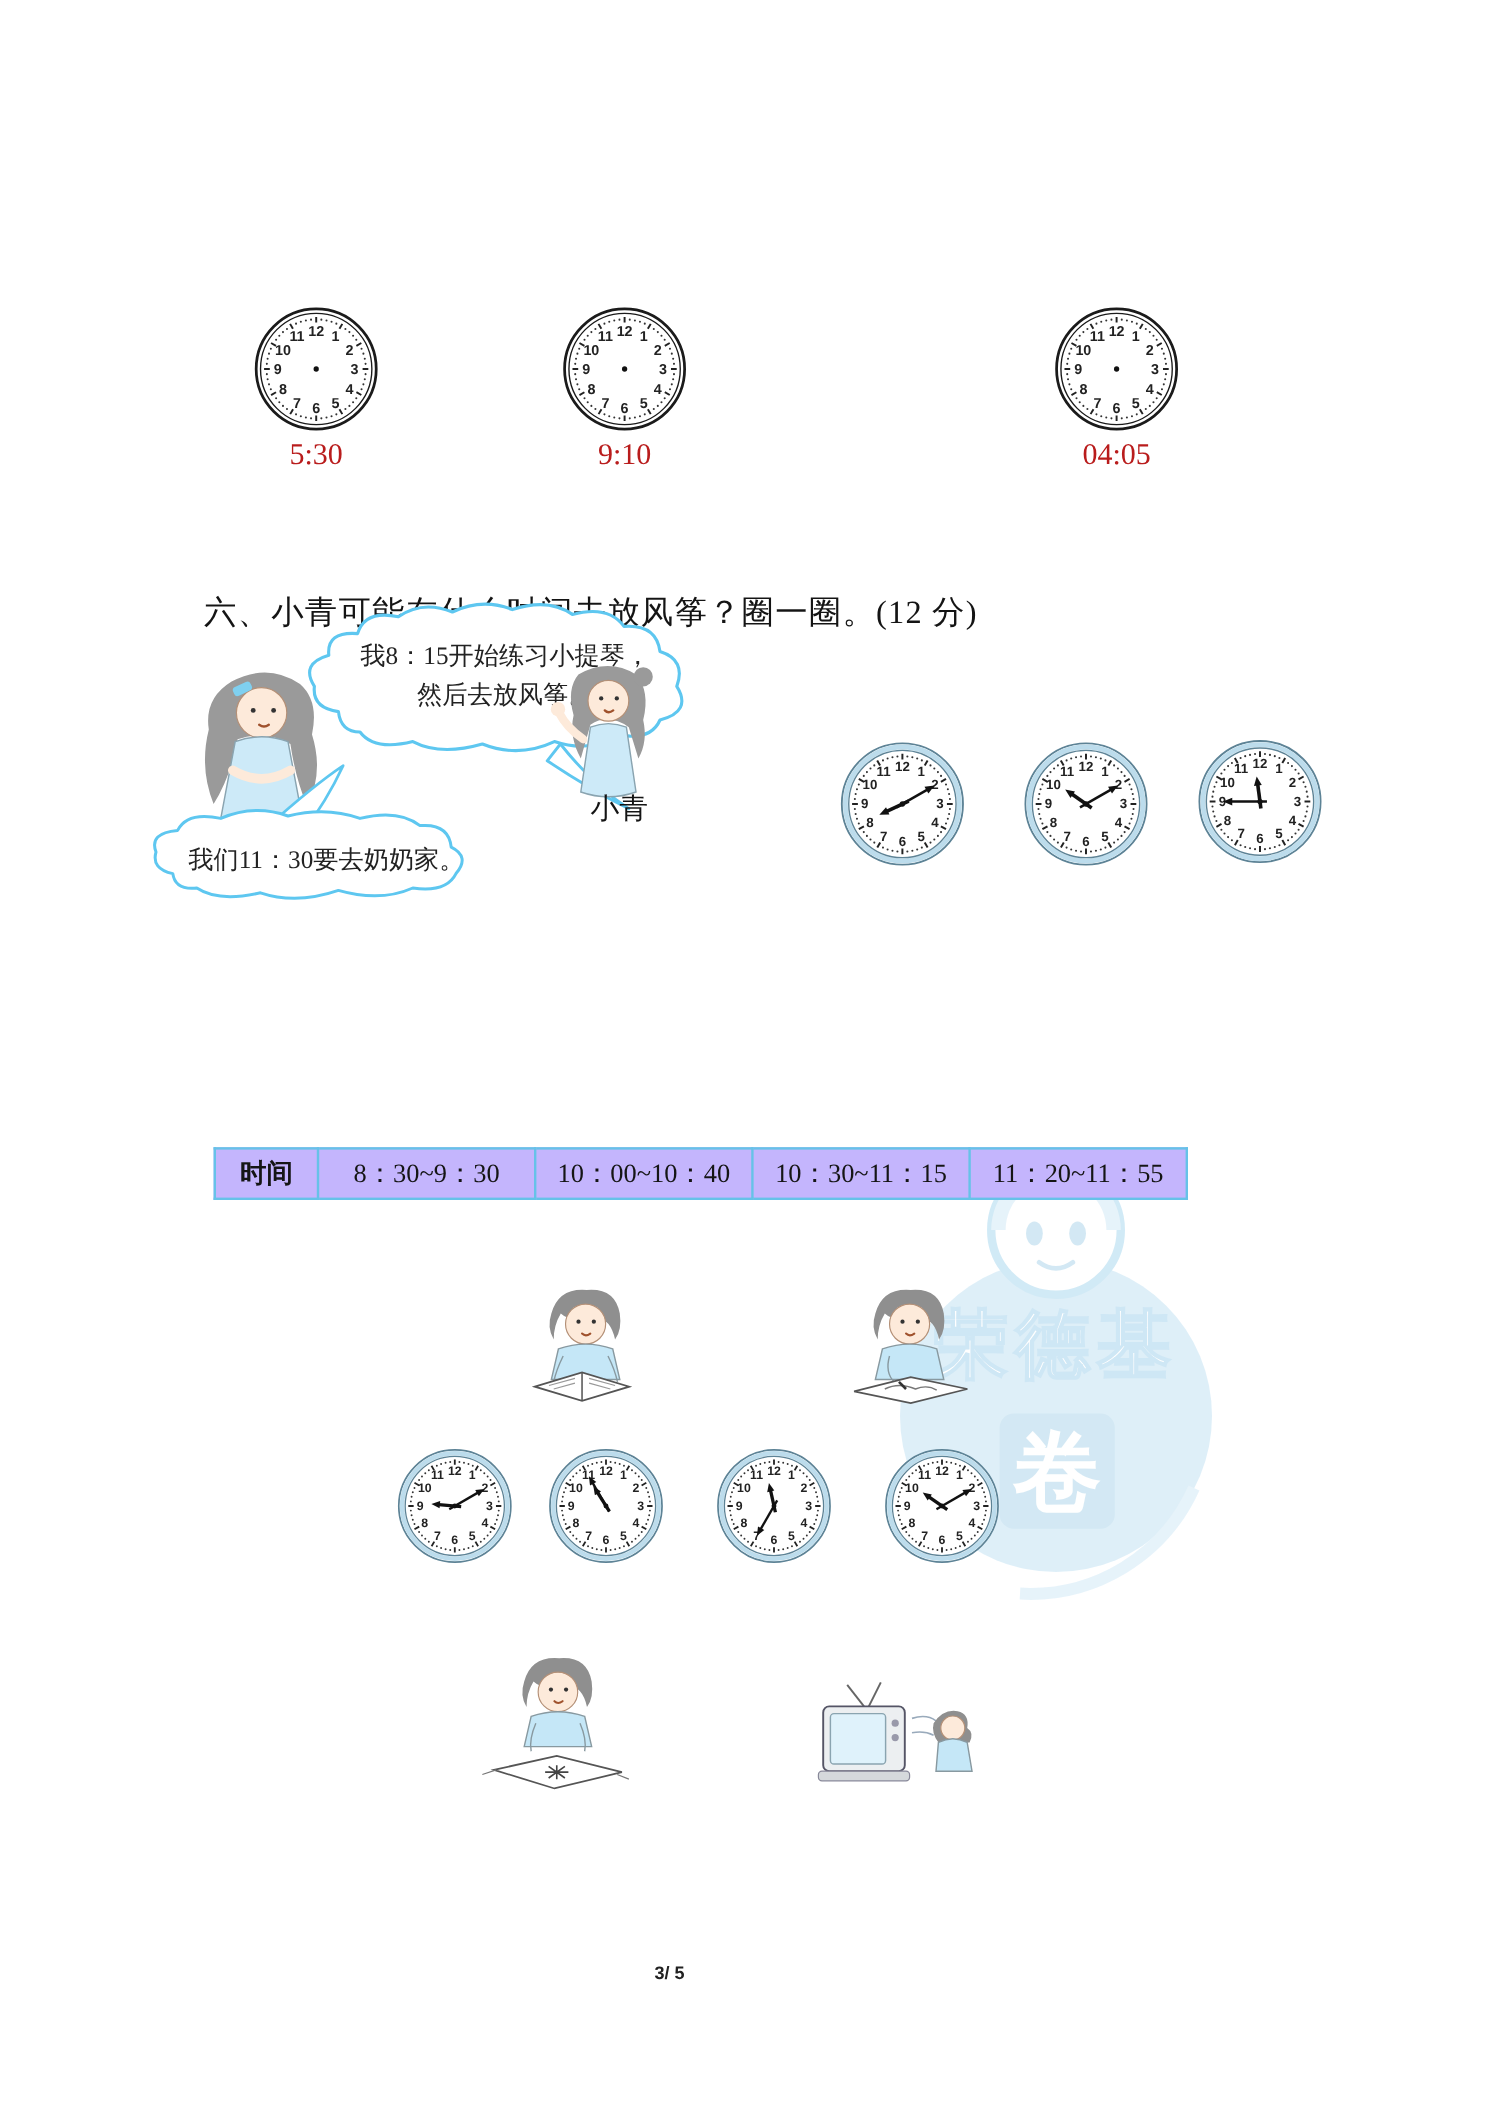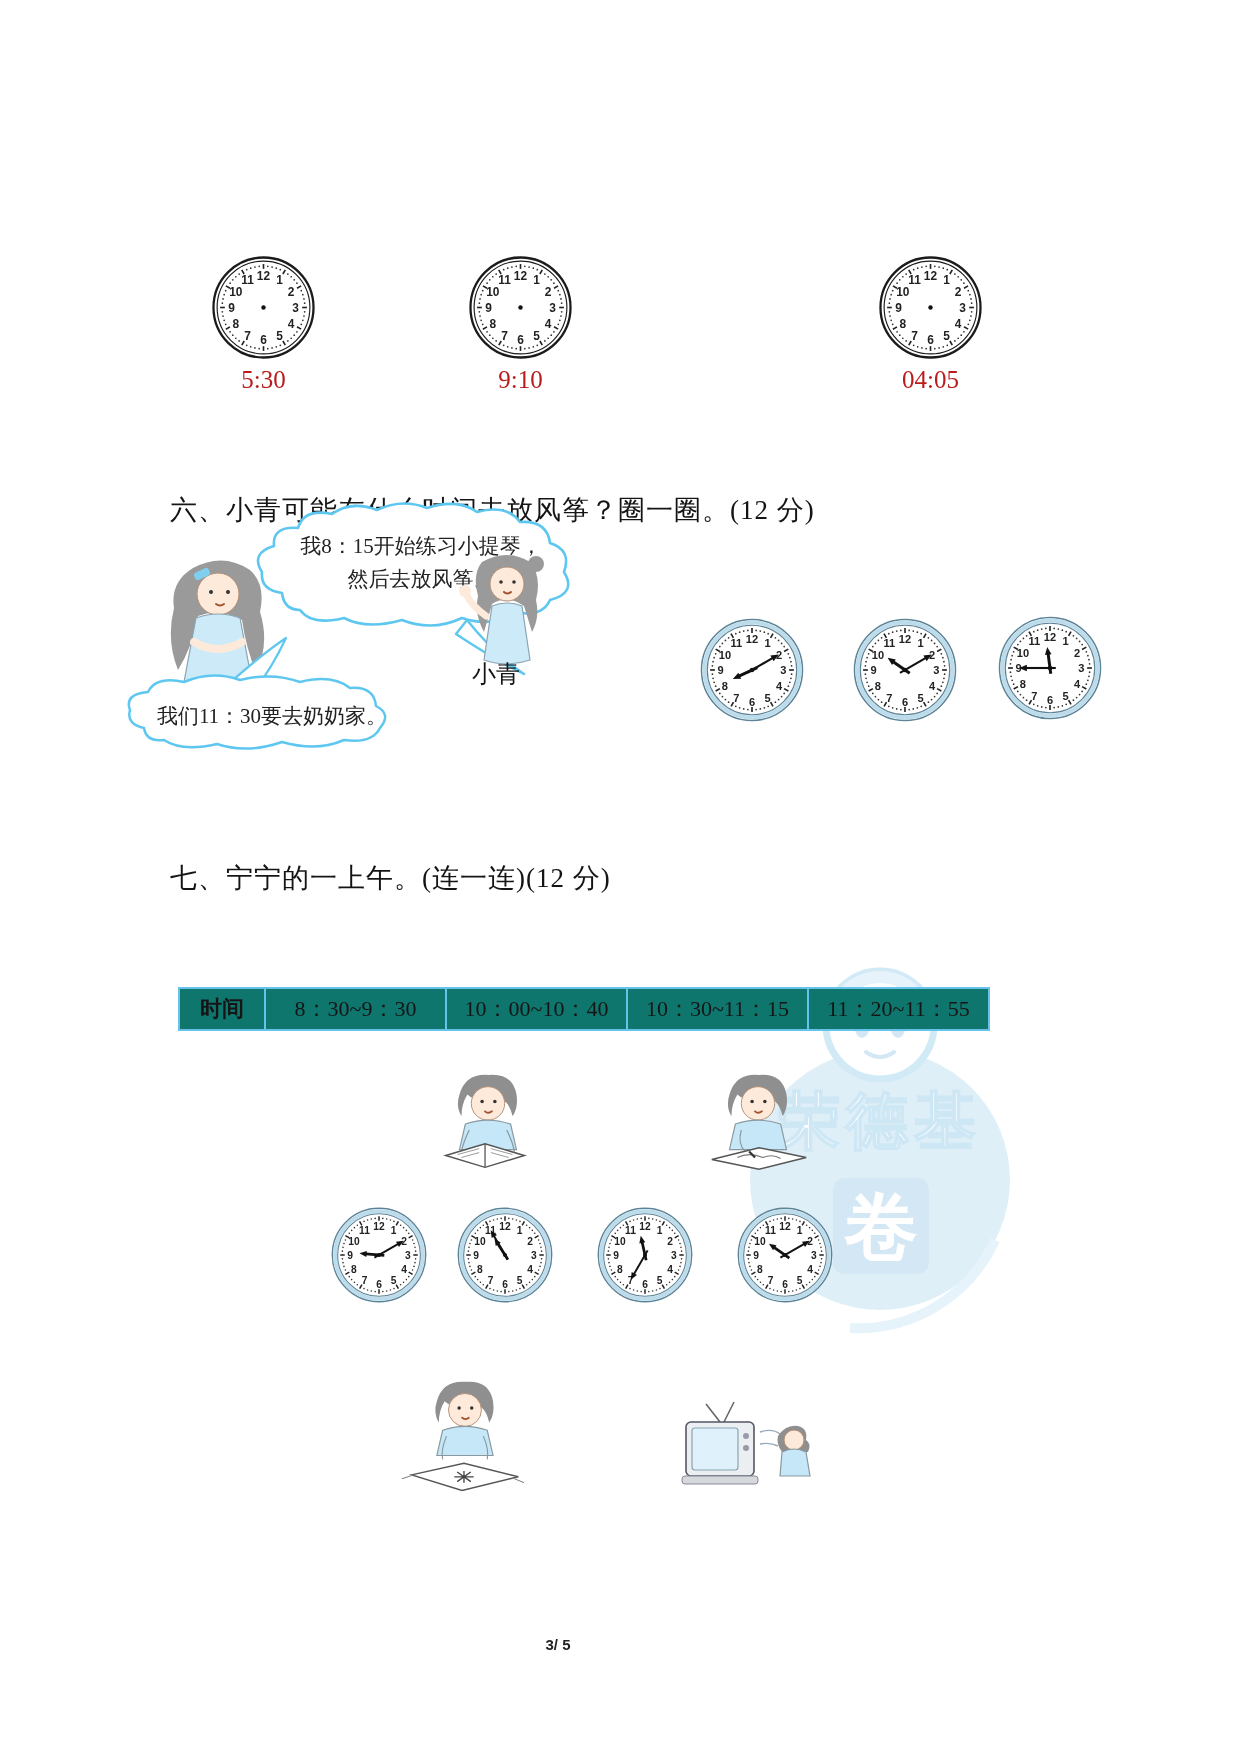--- a/index.html
+++ b/index.html
@@ -5,21 +5,21 @@
   * { margin:0; padding:0; box-sizing:border-box; }
   body { background:#ffffff; }
   .page { position:relative; width:1241px; height:1754px; background:#fff;
           font-family:"Liberation Serif", serif; color:#111; overflow:hidden; }
   .abs { position:absolute; }
   .heading { font-size:27px; letter-spacing:1px; color:#141414; }
   .time-label { font-size:25px; text-align:center; color:#b91c1c; }
   .clock { display:block; }
   .bubble-text { font-size:21px; line-height:1.55; text-align:center; color:#222; }
   .girl-label { font-size:24px; color:#141414; }
-  table.sched { border-collapse:collapse; table-layout:fixed; background:#0f766e;margin-top:31px; }
+  table.sched { border-collapse:collapse; table-layout:fixed; background:#c4b5fd; }
   table.sched td { border:2px solid #66c2e8; text-align:center; vertical-align:middle;
                    height:42px; font-size:22px; color:#151515; }
   table.sched td.hd { font-weight:bold; font-family:"Liberation Sans", sans-serif; font-size:22px; }
   .footer { font-family:"Liberation Sans", sans-serif; font-weight:bold; font-size:15px;
             color:#222; text-align:center; }
   .wm { opacity:0.5; z-index:0; }
   .z1 { z-index:1; }
 </style>
 </head>
 <body>
@@ -304,21 +304,21 @@
     <path d="M30,14 Q55,0 78,14 Q90,28 84,52 Q88,70 80,84 L72,58 Q55,46 40,56 L32,84 Q22,66 26,48 Q20,26 30,14 Z" fill="#9a9a9a"></path>
     <circle cx="84" cy="16" r="8" fill="#9a9a9a"></circle>
     <circle cx="55" cy="36" r="17" fill="#fdeada" stroke="#b49077" stroke-width="1"></circle>
     <circle cx="49" cy="34" r="1.8" fill="#333"></circle>
       <circle cx="62" cy="34" r="1.8" fill="#333"></circle>
     <path d="M52,44 Q55,47 59,44" stroke="#a0522d" stroke-width="2" fill="none" stroke-linecap="round"></path>
     <path d="M40,58 Q55,52 70,58 L78,112 Q55,120 32,112 Z" fill="#cdeaf8" stroke="#8aa4b0" stroke-width="1.2"></path>
     <path d="M34,68 Q20,58 14,46" stroke="#fdeada" stroke-width="7" fill="none" stroke-linecap="round"></path>
     <circle cx="13" cy="43" r="6" fill="#fdeada"></circle>
   </svg>
-  <div class="abs z1 girl-label" style="left:472px; top:658px;">小青</div>
+  <div class="abs z1 girl-label" style="left:492px; top:658px;">小青</div>
 
   <div class="abs z1 clock" style="left:699px; top:617px; width:106px; height:106px;"><svg viewBox="0 0 110 110" width="100%" height="100%">
         <circle cx="55" cy="55" r="52.4" fill="#fff" stroke="#5d8396" stroke-width="1.6"></circle>
         <circle cx="55" cy="55" r="49.3" fill="none" stroke="#bcdcec" stroke-width="4.2"></circle>
         <circle cx="55" cy="55" r="46.4" fill="none" stroke="#5d8396" stroke-width="1.2"></circle>
         <line x1="55.0" y1="16.5" x2="55.0" y2="11.5" stroke="#222" stroke-width="1.7"></line>
         <circle cx="59.3" cy="13.9" r="0.9" fill="#333"></circle>
         <circle cx="63.6" cy="14.6" r="0.9" fill="#333"></circle>
         <circle cx="67.8" cy="15.7" r="0.9" fill="#333"></circle>
         <circle cx="71.8" cy="17.3" r="0.9" fill="#333"></circle>
@@ -565,21 +565,20 @@
           <line x1="55" y1="61" x2="55" y2="40" stroke="#111" stroke-width="3.1"></line>
           <polygon points="55,33 51.6,41 58.4,41" fill="#111"></polygon>
         </g>
         <g transform="rotate(270 55 55)">
           <line x1="55" y1="61" x2="55" y2="30" stroke="#111" stroke-width="2.2"></line>
           <polygon points="55,23 51.6,31 58.4,31" fill="#111"></polygon>
         </g>
         <circle cx="55" cy="55" r="2.3" fill="#111"></circle>
       </svg></div>
 
-  <div class="abs z1 heading" style="left:170px; top:860px;">七、宁宁的一上午。(连一连)(12 分)</div>
 
   <table class="sched abs z1" style="left:178px; top:956px; width:812px;">
     <tbody>
         <tr>
       <td class="hd" style="width:86px;">时间</td>
       <td>8：30~9：30</td>
       <td>10：00~10：40</td>
       <td>10：30~11：15</td>
       <td>11：20~11：55</td>
     </tr>

